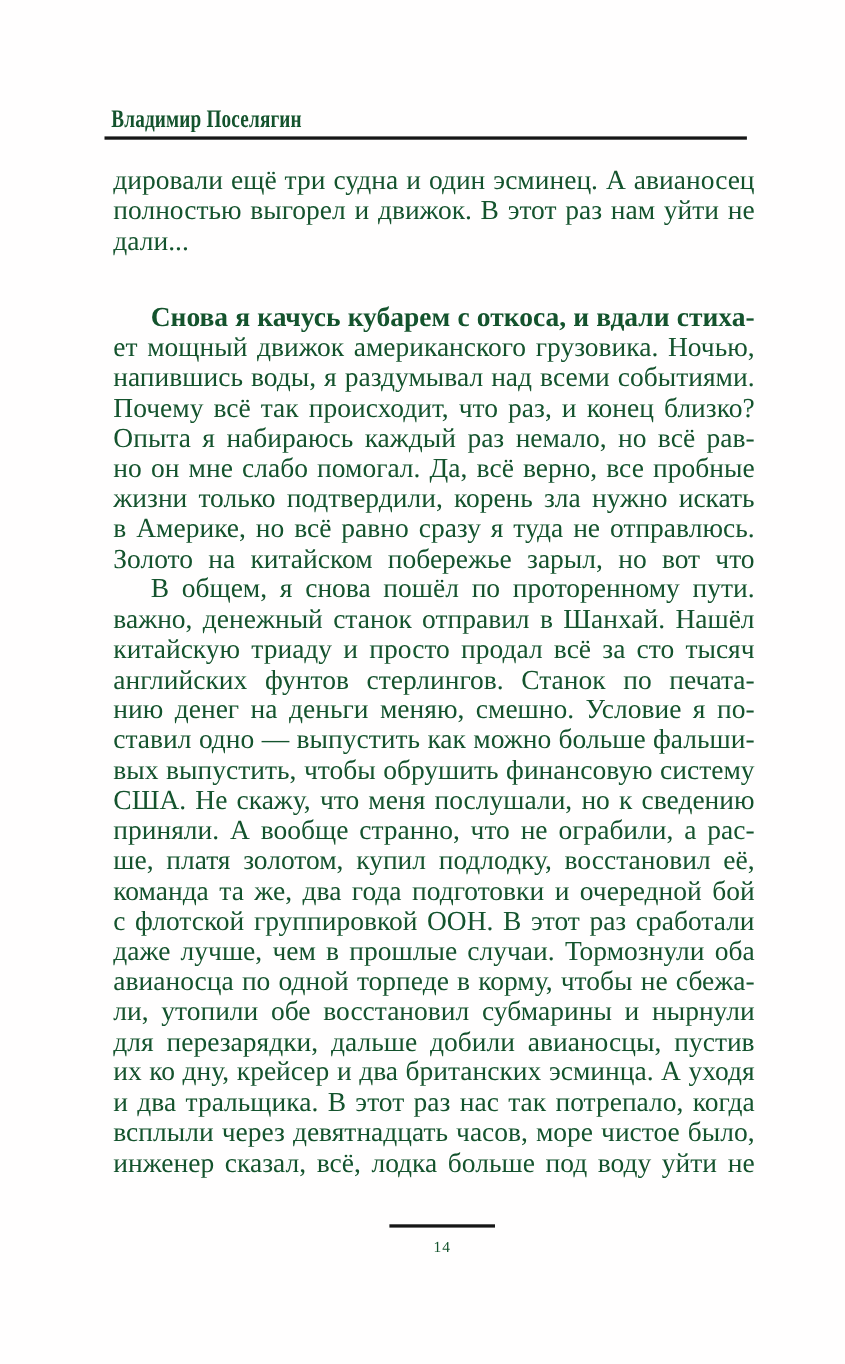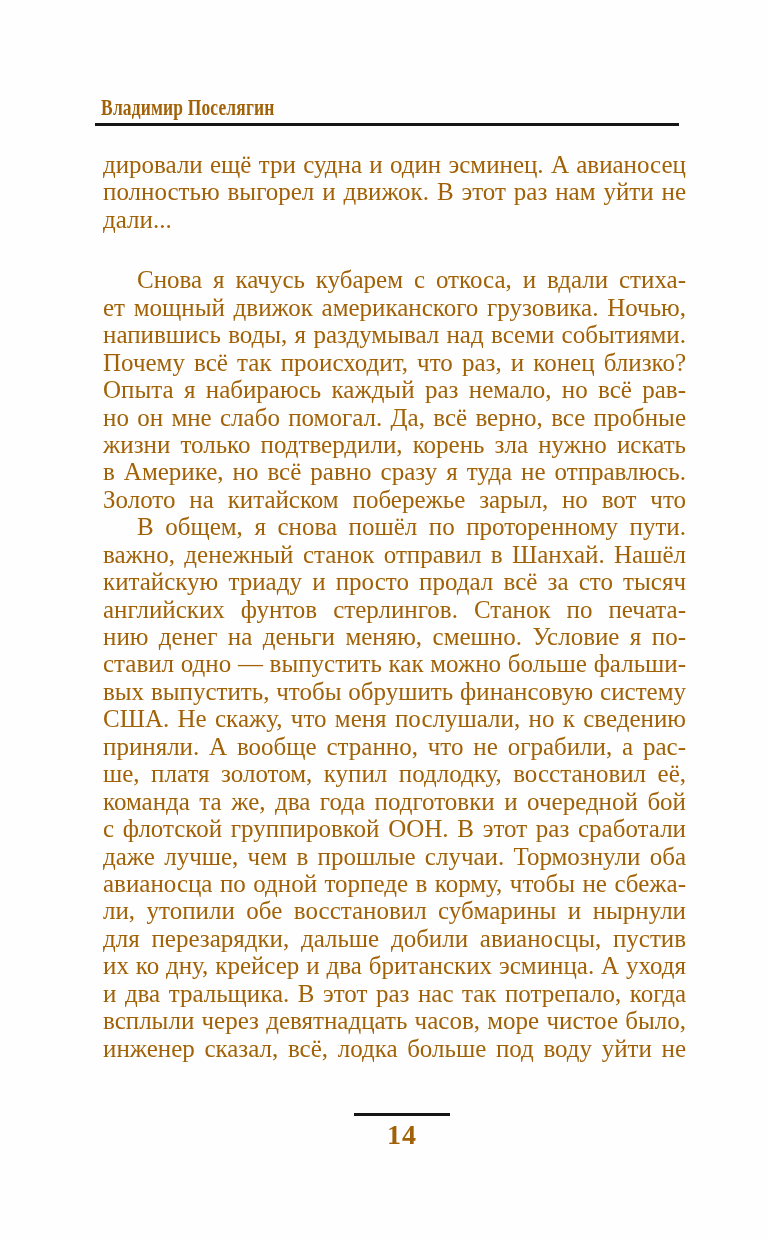--- a/index.html
+++ b/index.html
@@ -7,21 +7,21 @@
     padding: 0;
     background: #ffffff;
   }
   .page {
     position: relative;
     width: 768px;
     height: 1240px;
     background: #fffefe;
     overflow: hidden;
     font-family: "Liberation Serif", "DejaVu Serif", serif;
-    color: #a16207;
+    color: #14532d;
   }
   
   .header {
     position: absolute;
     left: 95px;
     top: 96px;
     width: 584px;
     border-bottom: 3px solid #161616;
     padding-bottom: 4px;
   }
@@ -49,39 +49,39 @@
   .line {
     height: 27.45px;
     line-height: 27.45px;
     text-align: justify;
     text-align-last: justify;
     white-space: normal;
     overflow: visible;
   }
   .line.noj { text-align-last: left; }
   .line.ind { padding-left: 34px; }
-  .line.gap { margin-top: 33px; }
+  .line.gap { margin-top: 42px; font-weight: bold; }
   
   .footer {
     position: absolute;
     left: 306px;
     top: 1113px;
     width: 192px;
     text-align: center;
   }
   .footer-rule {
     width: 96px;
     height: 3px;
     margin: 0 auto;
     background: #161616;
   }
   .page-number {
     margin-top: 8px;
-    font-size: 28px;
-    font-weight: bold;
+    font-size: 14px;
+    font-weight: normal;
     line-height: 21px;
     letter-spacing: 1px;
   }
 </style>
 </head>
 <body>
 
 <div class="page">
 
   <div class="header">

